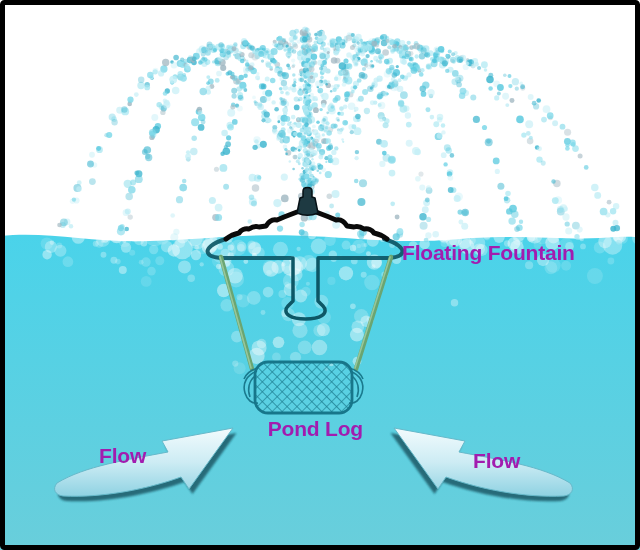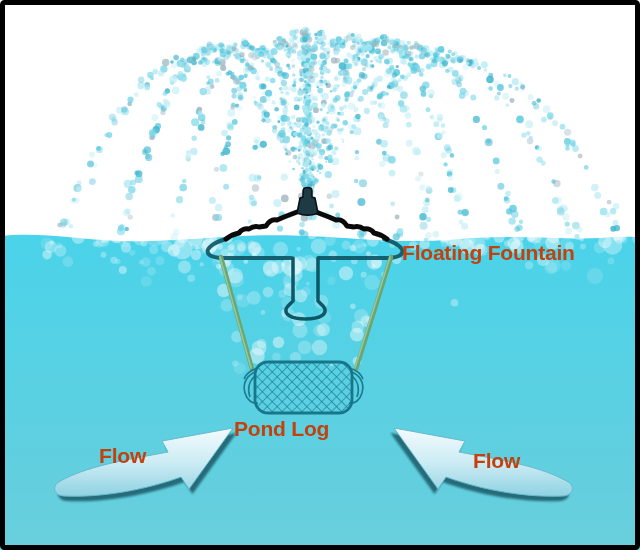--- a/index.html
+++ b/index.html
@@ -2,25 +2,25 @@
 <html><head>
 <meta charset="utf-8">
 <style>
   html,body{margin:0;padding:0;background:#888;}
   #stage{
     position:relative;width:640px;height:550px;background:#ffffff;
     overflow:hidden;font-family:"Liberation Sans",sans-serif;
   }
   #scene{position:absolute;left:0;top:0;}
   .lbl{
-    position:absolute;color:#c2410c;font-weight:bold;font-size:21px;
+    position:absolute;color:#a21caf;font-weight:bold;font-size:21px;
     line-height:1.1;letter-spacing:-0.2px;white-space:nowrap;
   }
   #lbl-fountain{left:402px;top:241px;}
-  #lbl-pondlog{left:234px;top:417px;width:107px;text-align:left;}
+  #lbl-pondlog{left:256px;top:417px;width:107px;text-align:right;}
   #lbl-flow-left{left:99px;top:444px;}
   #lbl-flow-right{left:473px;top:449px;}
 </style>
 </head>
 <body>
 
 <div id="stage">
   <svg id="scene" width="640" height="550" viewBox="0 0 640 550" xmlns="http://www.w3.org/2000/svg" xmlns:xlink="http://www.w3.org/1999/xlink">
     <defs>
       <linearGradient id="wgrad" x1="0" y1="0" x2="0" y2="1">

